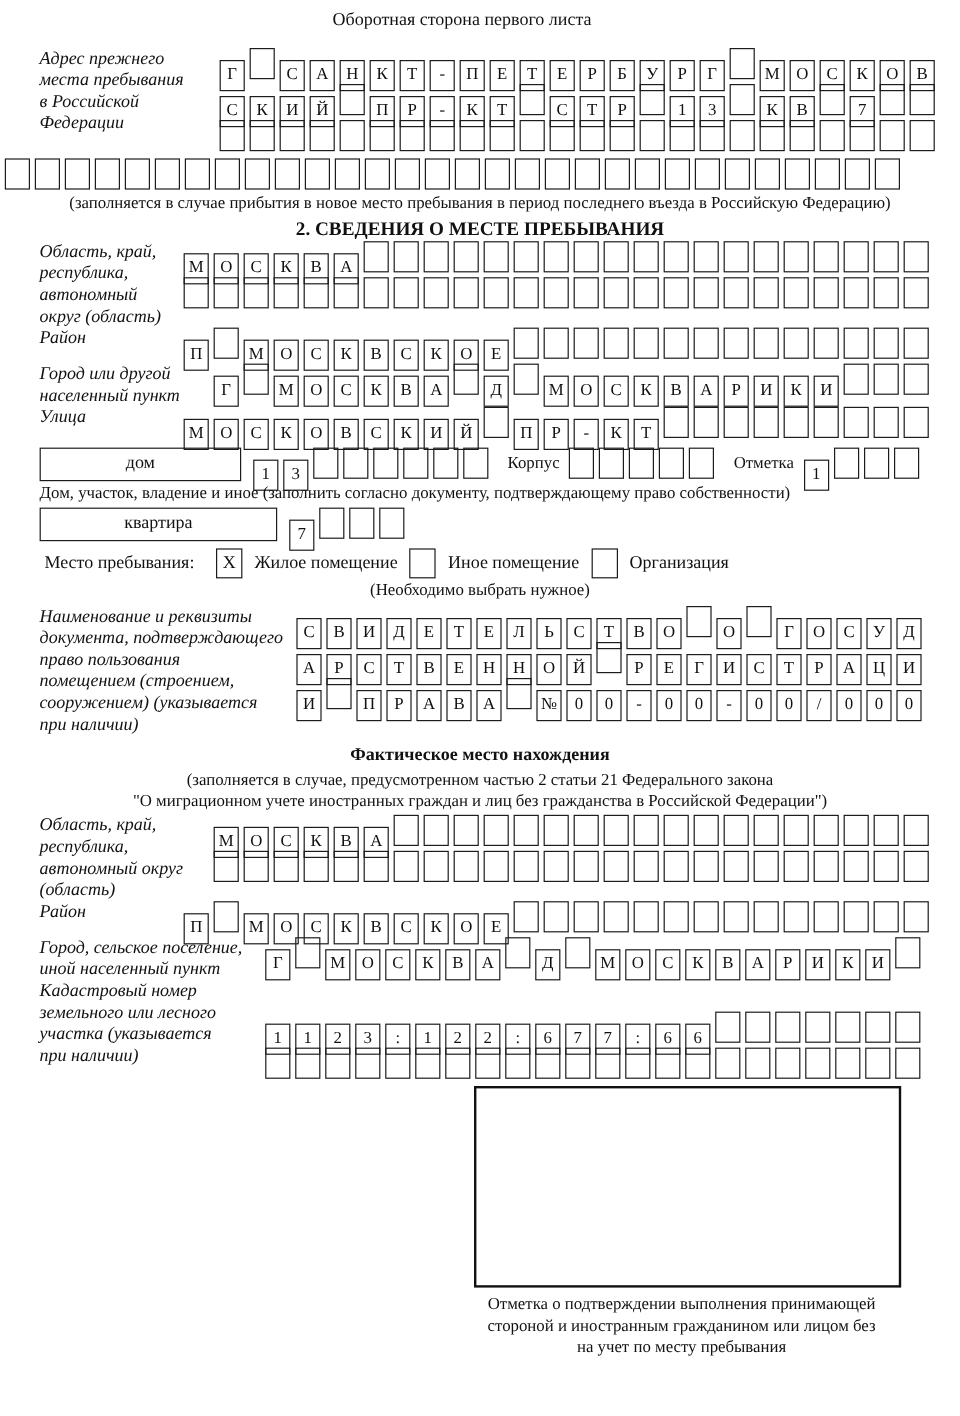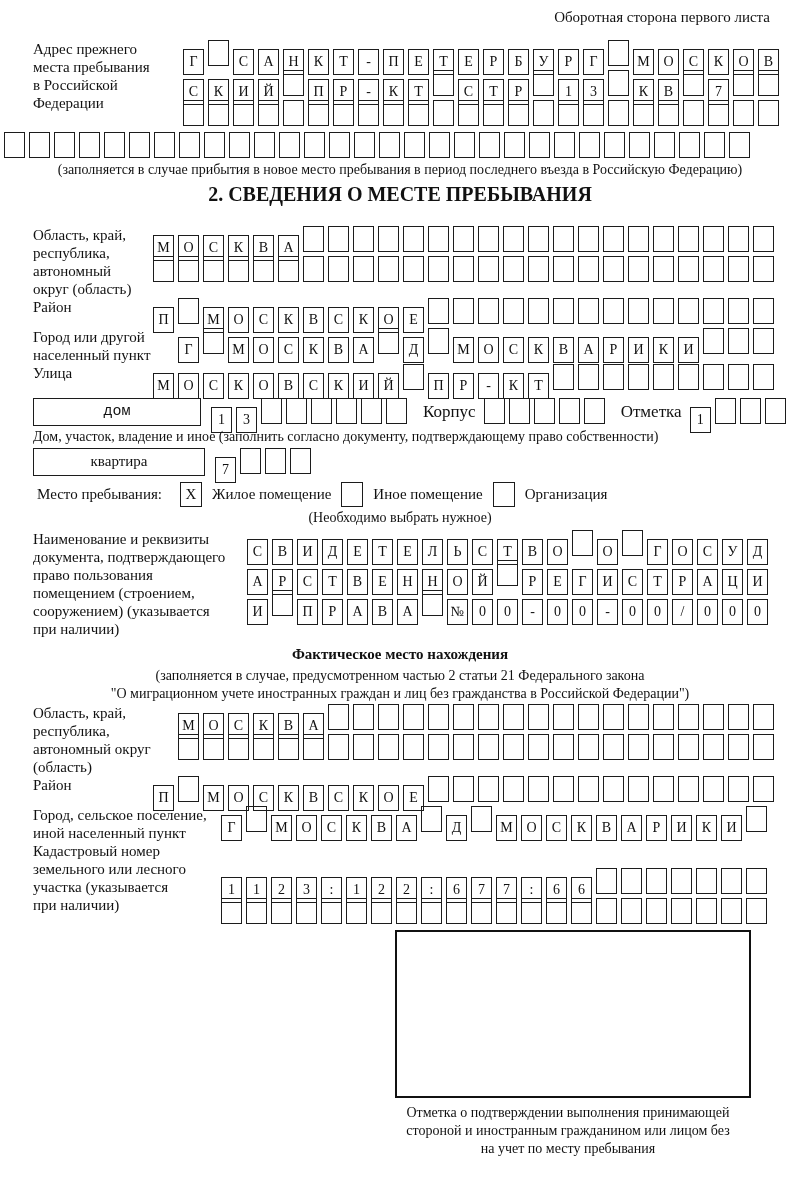--- a/index.html
+++ b/index.html
@@ -1,43 +1,43 @@
 <!DOCTYPE html>
 <html><head>
 <meta charset="utf-8">
 <style>
   html,body{margin:0;padding:0;background:#ffffff;}
   body{width:800px;height:1180px;overflow:hidden;color:#111;
        font-family:"Liberation Serif","DejaVu Serif",serif;}
   .page{position:relative;width:800px;height:1180px;padding-top:8px;box-sizing:border-box;}
 
-  .hdr{font-size:15px;line-height:18px;text-align:right;padding-right:30px;}
+  .hdr{font-size:15px;line-height:18px;text-align:center;padding-right:30px;}
 
   .row{display:flex;align-items:flex-start;}
   .ml33{margin-left:33px;}
-  .lbl{font-size:15px;line-height:18px;flex:none;}
+  .lbl{font-size:15px;line-height:18px;flex:none;font-style:italic;}
   .w120{width:120px;} .w145{width:145px;} .w150{width:150px;} .w188{width:188px;} .w214{width:214px;}
 
   .cellrow{white-space:nowrap;height:26px;margin-bottom:4px;}
   .cell{display:inline-block;box-sizing:border-box;width:21px;height:26px;margin-right:4px;
         border:1.5px solid #1c1c1c;text-align:center;font-size:14px;line-height:23px;
         font-family:"Liberation Serif","DejaVu Serif",serif;}
   .fullrow{margin-left:4px;margin-top:2px;}
 
   .note{font-size:14px;line-height:16px;text-align:center;margin-top:2px;margin-bottom:2px;}
   .note-left{font-size:14px;line-height:16px;margin-left:33px;margin-top:1px;margin-bottom:3px;}
 
-  .sec-title{font-size:20px;font-weight:bold;text-align:center;margin:5px 0 20px 0;}
+  .sec-title{font-size:16px;font-weight:bold;text-align:center;margin:5px 0 0 0;}
   .fact-title{font-size:15px;font-weight:bold;text-align:center;margin:8px 0 5px 0;}
 
   .lblbox{display:inline-block;box-sizing:border-box;border:1.5px solid #1c1c1c;height:28px;
           line-height:25px;text-align:center;font-size:15px;flex:none;}
-  .dombox{width:168px;margin-right:10px;font-family:Liberation Mono, monospace;}
-  .kvbox{width:172px;margin-right:10px;}
-  .inline-lbl{font-size:17px;line-height:28px;flex:none;margin:0 8px 0 12px;}
+  .dombox{width:168px;margin-right:10px;}
+  .kvbox{width:198px;margin-right:10px;}
+  .inline-lbl{font-size:14px;line-height:28px;flex:none;margin:0 8px 0 12px;}
 
   .stayrow{display:flex;align-items:center;margin-left:37px;height:28px;}
   .stay-lbl{font-size:15px;margin-right:8px;}
   .cb{display:inline-block;box-sizing:border-box;width:22px;height:25px;border:1.5px solid #1c1c1c;
       text-align:center;line-height:22px;font-size:15px;margin:0 10px;}
   .opt{font-size:15px;}
 
   .mt2{margin-top:2px;} .mt4{margin-top:4px;} .mt14{margin-top:14px;}
   .pt26{padding-top:26px;}
 

